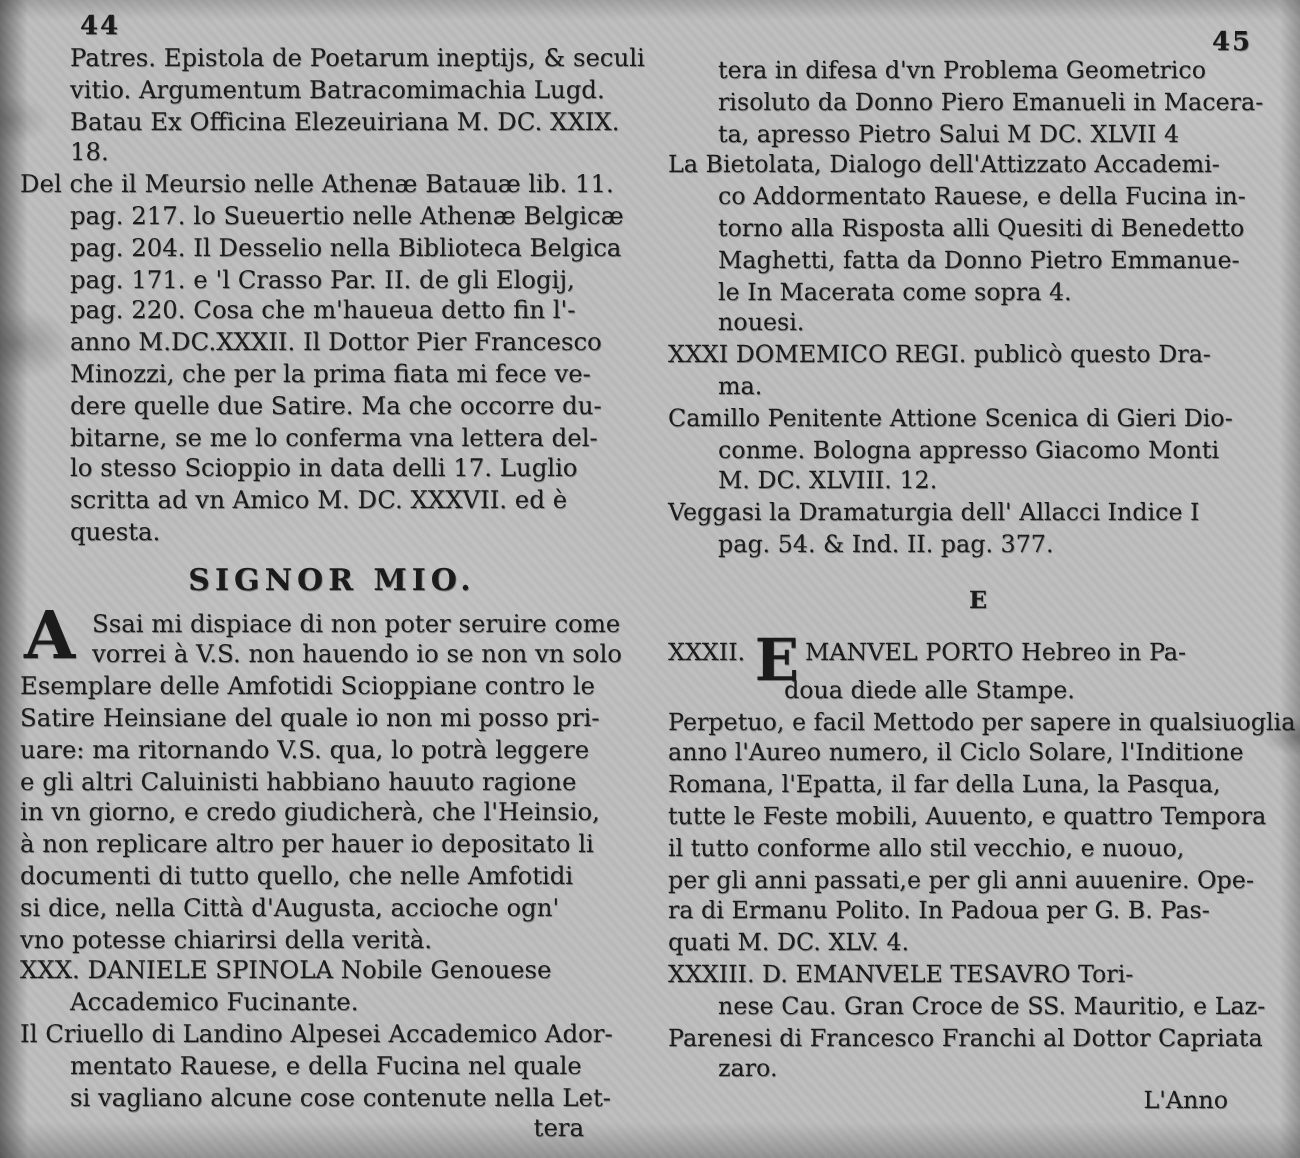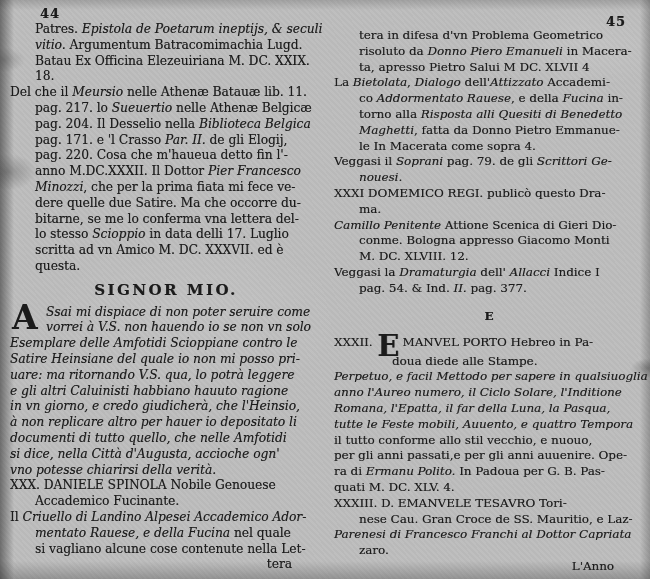--- a/index.html
+++ b/index.html
@@ -32,21 +32,21 @@
   #pn-right{left:606px;top:14px;}
   .col{position:absolute;}
   #col-left{left:10px;top:22px;width:312px;}
   #col-right{left:334px;top:28px;width:310px;}
   .line{
     position:relative;line-height:15.8px;font-size:12.2px;white-space:nowrap;
     text-shadow:.3px .3px .35px rgba(0,0,0,.40);
   }
   #col-right .line{font-size:11.9px;}
   .cont{padding-left:25px;}
-  .it{font-style:italic;}
+  .it{}
   .heading{
     text-align:center;font-size:15px;letter-spacing:2.5px;font-weight:700;
     margin:8px 0 6px;white-space:normal;
   }
   .catchword{text-align:right;padding-right:30px;}
   .bigE{text-align:center;font-size:24px;font-weight:700;line-height:26px;margin:6px 0 6px;}
   .dcline{padding-left:36px;}
   .dropcapA{
     position:absolute;left:2px;top:-2px;font-size:33px;line-height:30px;
     font-style:normal;font-weight:600;
@@ -101,21 +101,20 @@
     </div>
   <div id="col-right" class="col">
       <div class="line cont"><span>tera in difesa d'vn Problema Geometrico</span></div>
       <div class="line cont"><span>risoluto da </span><span class="it">Donno Piero Emanueli </span><span>in Macera-</span></div>
       <div class="line cont"><span>ta, apresso Pietro Salui M DC. XLVII 4</span></div>
       <div class="line flush"><span>La </span><span class="it">Bietolata</span><span>, </span><span class="it">Dialogo </span><span>dell'</span><span class="it">Attizzato </span><span>Accademi-</span></div>
       <div class="line cont"><span>co </span><span class="it">Addormentato Rauese</span><span>, e della </span><span class="it">Fucina </span><span>in-</span></div>
       <div class="line cont"><span>torno alla </span><span class="it">Risposta alli Quesiti di Benedetto</span></div>
       <div class="line cont"><span class="it">Maghetti</span><span>, fatta da Donno Pietro Emmanue-</span></div>
       <div class="line cont"><span>le In Macerata come sopra 4.</span></div>
-      <div class="line flush"><span>Veggasi il </span><span class="it">Soprani </span><span>pag. 79. de gli </span><span class="it">Scrittori Ge-</span></div>
       <div class="line cont"><span class="it">nouesi.</span></div>
       <div class="line flush"><span>XXXI DOMEMICO REGI. publicò questo Dra-</span></div>
       <div class="line cont"><span>ma.</span></div>
       <div class="line flush"><span class="it">Camillo Penitente </span><span>Attione Scenica di Gieri Dio-</span></div>
       <div class="line cont"><span>conme. Bologna appresso Giacomo Monti</span></div>
       <div class="line cont"><span>M. DC. XLVIII. 12.</span></div>
       <div class="line flush"><span>Veggasi la </span><span class="it">Dramaturgia </span><span>dell' </span><span class="it">Allacci </span><span>Indice I</span></div>
       <div class="line cont"><span>pag. 54. &amp; Ind. </span><span class="it">II. </span><span>pag. 377.</span></div>
       <div class="line bigE"><span>E</span></div>
       <div class="line flush"><span>XXXII. </span><span class="dcE">E</span><span>MANVEL PORTO Hebreo in Pa-</span></div>

